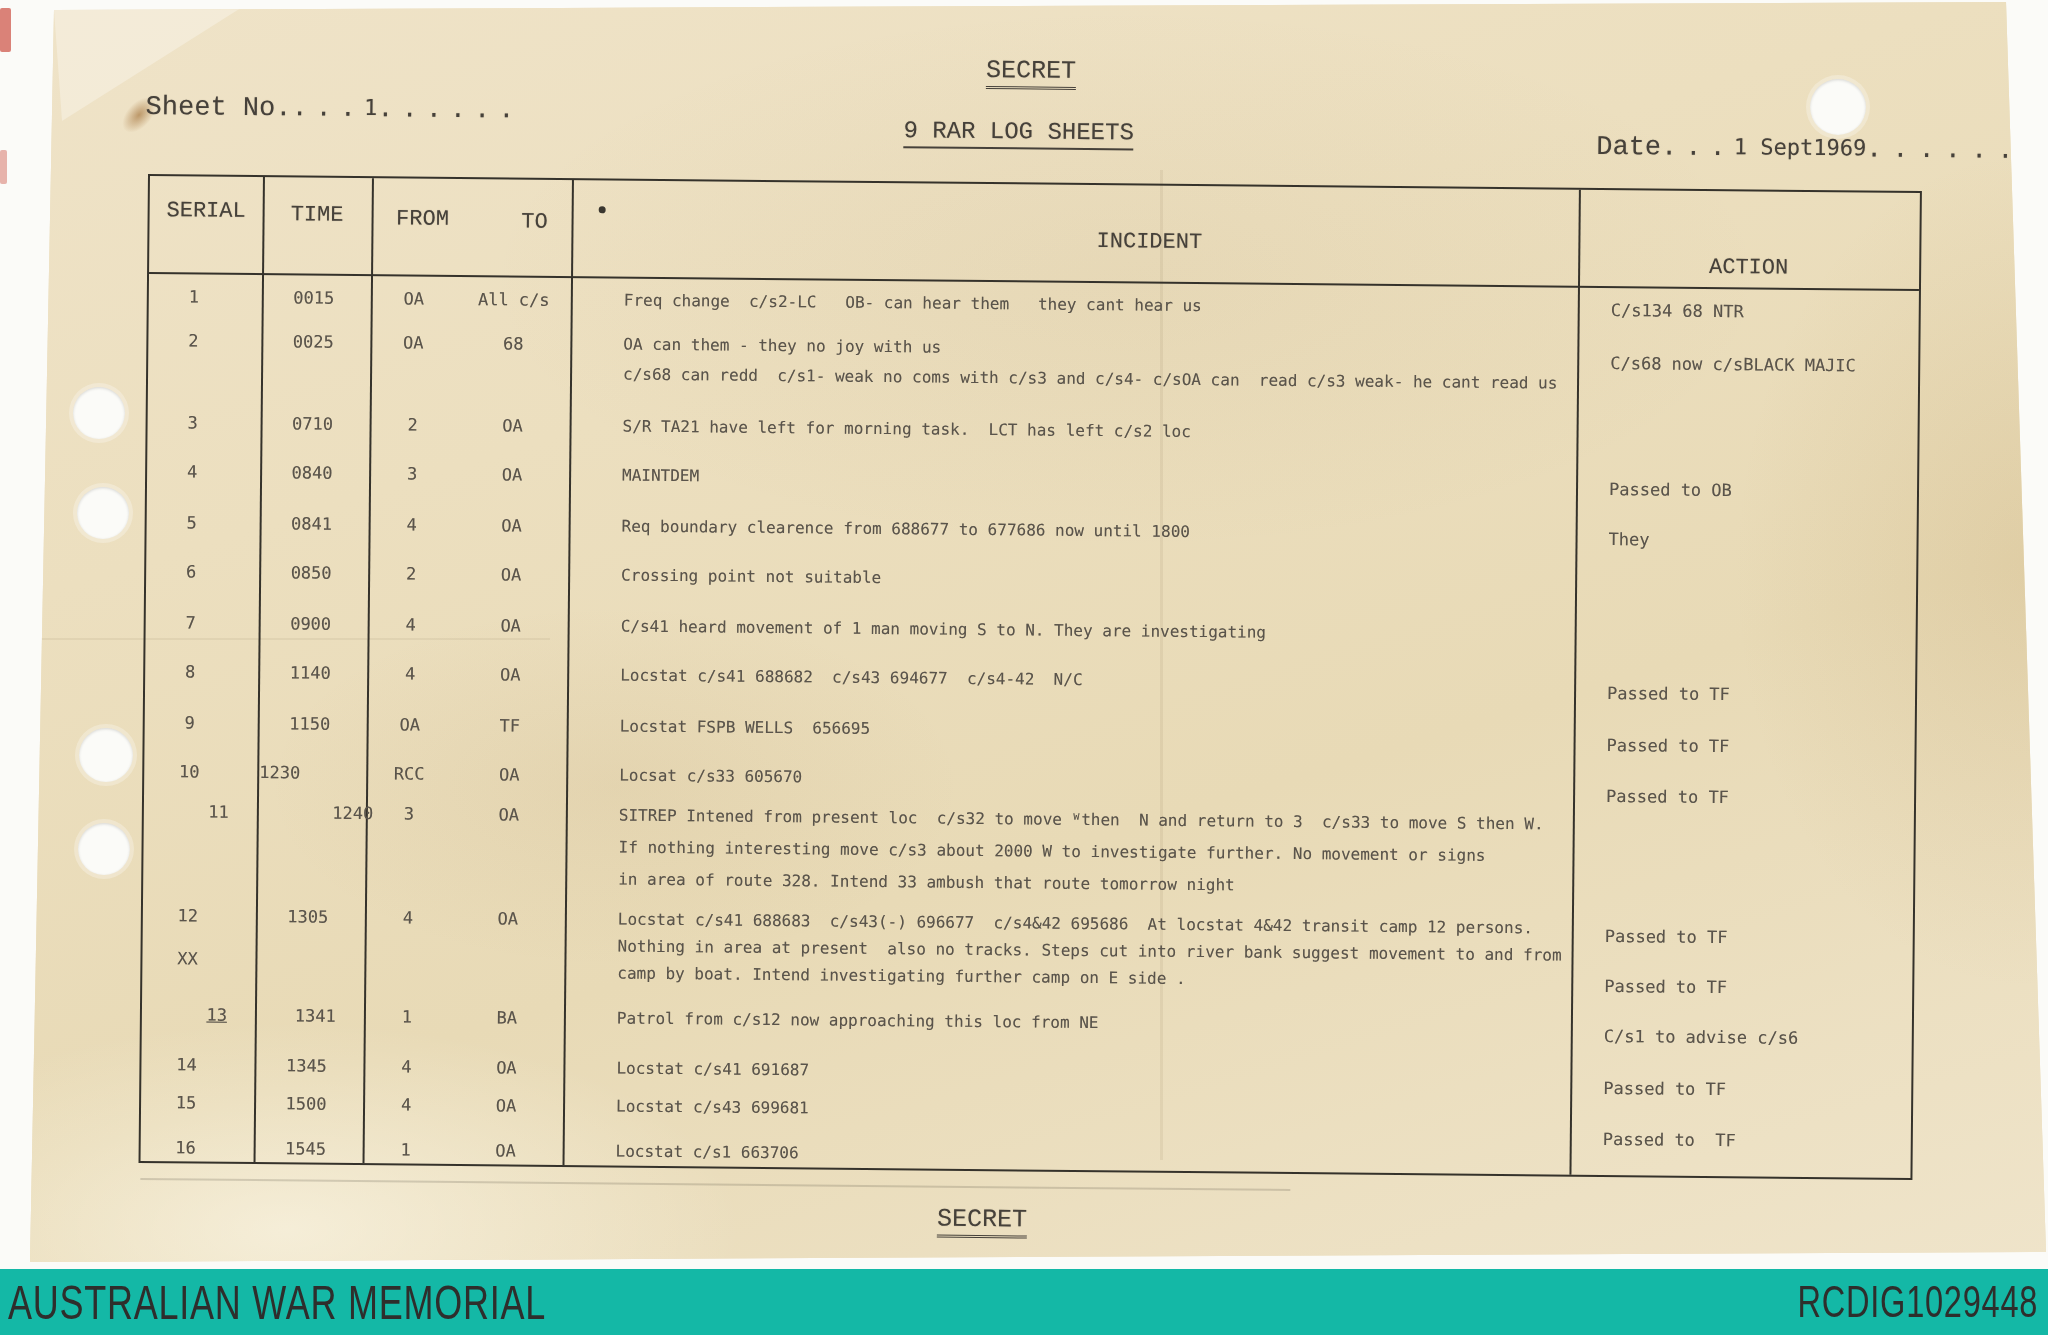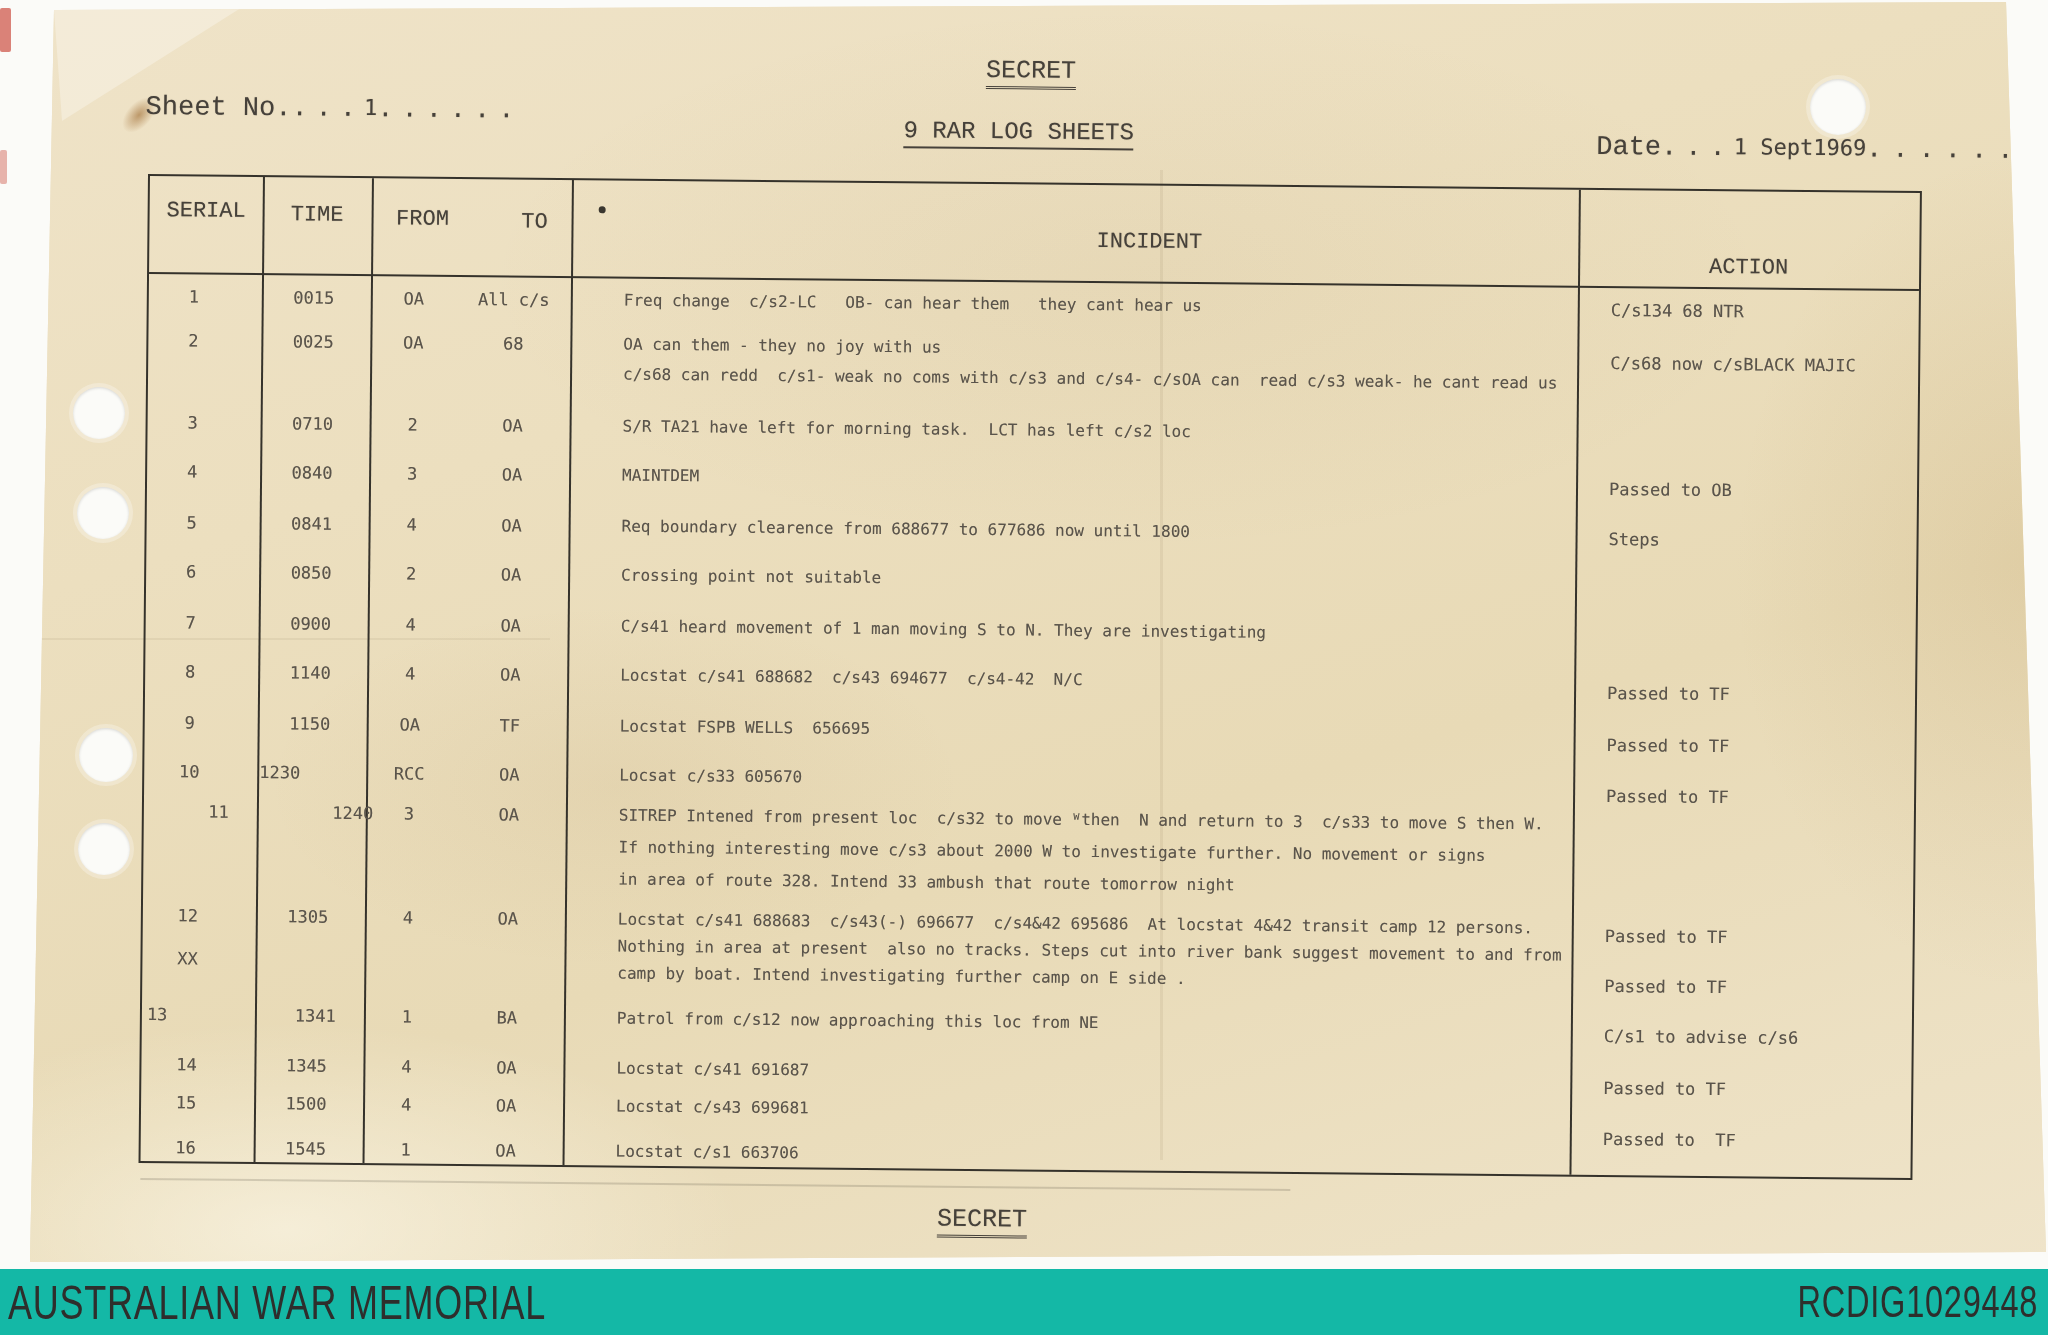--- a/index.html
+++ b/index.html
@@ -147,21 +147,21 @@
             <div class="typed cell" style="left: 115px; top: 285px; width: 100px; text-align: center;">0840</div>
             <div class="typed cell" style="left: 225px; top: 285px; width: 80px; text-align: center;">3</div>
             <div class="typed cell" style="left: 310px; top: 285px; width: 110px; text-align: center;">OA</div>
             <div class="typed cell-incident" style="left: 475px; top: 285px;">MAINTDEM</div>
             <div class="typed cell-action" style="left: 1462px; top: 289px;">Passed to OB</div>
             <div class="typed cell" style="left: 5px; top: 336px; width: 80px; text-align: center;">5</div>
             <div class="typed cell" style="left: 115px; top: 336px; width: 100px; text-align: center;">0841</div>
             <div class="typed cell" style="left: 225px; top: 336px; width: 80px; text-align: center;">4</div>
             <div class="typed cell" style="left: 310px; top: 336px; width: 110px; text-align: center;">OA</div>
             <div class="typed cell-incident" style="left: 475px; top: 336px;">Req boundary clearence from 688677 to 677686 now until 1800</div>
-            <div class="typed cell-action" style="left: 1462px; top: 339px;">Steps</div>
+            <div class="typed cell-action" style="left: 1462px; top: 339px;">They</div>
             <div class="typed cell" style="left: 5px; top: 385px; width: 80px; text-align: center;">6</div>
             <div class="typed cell" style="left: 115px; top: 385px; width: 100px; text-align: center;">0850</div>
             <div class="typed cell" style="left: 225px; top: 385px; width: 80px; text-align: center;">2</div>
             <div class="typed cell" style="left: 310px; top: 385px; width: 110px; text-align: center;">OA</div>
             <div class="typed cell-incident" style="left: 475px; top: 385px;">Crossing point not suitable</div>
             <div class="typed cell" style="left: 5px; top: 436px; width: 80px; text-align: center;">7</div>
             <div class="typed cell" style="left: 115px; top: 436px; width: 100px; text-align: center;">0900</div>
             <div class="typed cell" style="left: 225px; top: 436px; width: 80px; text-align: center;">4</div>
             <div class="typed cell" style="left: 310px; top: 436px; width: 110px; text-align: center;">OA</div>
             <div class="typed cell-incident" style="left: 475px; top: 436px;">C/s41 heard movement of 1 man moving S to N. They are investigating</div>
@@ -193,21 +193,21 @@
             <div class="typed cell" style="left: 5px; top: 729px; width: 80px; text-align: center;">12</div>
             <div class="typed cell" style="left: 5px; top: 772px; width: 80px; text-align: center;">XX</div>
             <div class="typed cell" style="left: 115px; top: 729px; width: 100px; text-align: center;">1305</div>
             <div class="typed cell" style="left: 225px; top: 729px; width: 80px; text-align: center;">4</div>
             <div class="typed cell" style="left: 310px; top: 729px; width: 110px; text-align: center;">OA</div>
             <div class="typed cell-incident" style="left: 475px; top: 729px;">Locstat c/s41 688683  c/s43(-) 696677  c/s4&amp;42 695686  At locstat 4&amp;42 transit camp 12 persons.</div>
             <div class="typed cell-incident" style="left: 475px; top: 756px;">Nothing in area at present  also no tracks. Steps cut into river bank suggest movement to and from</div>
             <div class="typed cell-incident" style="left: 475px; top: 783px;">camp by boat. Intend investigating further camp on E side .</div>
             <div class="typed cell-action" style="left: 1462px; top: 736px;">Passed to TF</div>
             <div class="typed cell-action" style="left: 1462px; top: 786px;">Passed to TF</div>
-            <div class="typed cell" style="left: 5px; top: 828px; width: 80px; text-align: left;">13</div>
+            <div class="typed cell" style="left: 5px; top: 828px; width: 80px; text-align: right; text-decoration: underline;">13</div>
             <div class="typed cell" style="left: 129px; top: 828px; width: 100px;  margin-left: 24px;">1341</div>
             <div class="typed cell" style="left: 225px; top: 828px; width: 80px; text-align: center;">1</div>
             <div class="typed cell" style="left: 310px; top: 828px; width: 110px; text-align: center;">BA</div>
             <div class="typed cell-incident" style="left: 475px; top: 828px;">Patrol from c/s12 now approaching this loc from NE</div>
             <div class="typed cell-action" style="left: 1462px; top: 836px;">C/s1 to advise c/s6</div>
             <div class="typed cell" style="left: 5px; top: 878px; width: 80px; text-align: center;">14</div>
             <div class="typed cell" style="left: 115px; top: 878px; width: 100px; text-align: center;">1345</div>
             <div class="typed cell" style="left: 225px; top: 878px; width: 80px; text-align: center;">4</div>
             <div class="typed cell" style="left: 310px; top: 878px; width: 110px; text-align: center;">OA</div>
             <div class="typed cell-incident" style="left: 475px; top: 878px;">Locstat c/s41 691687</div>

